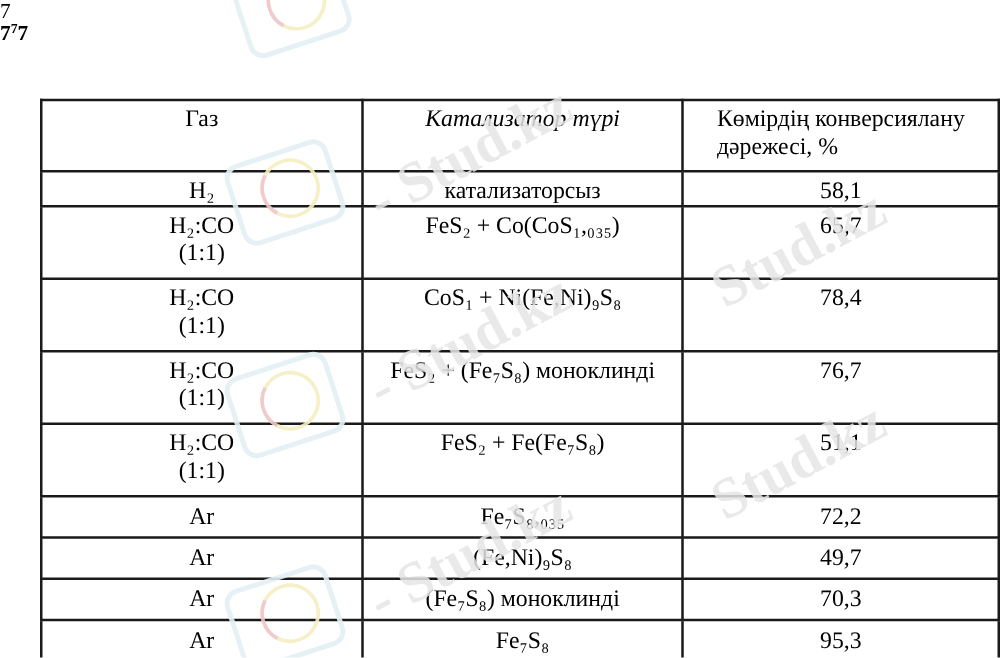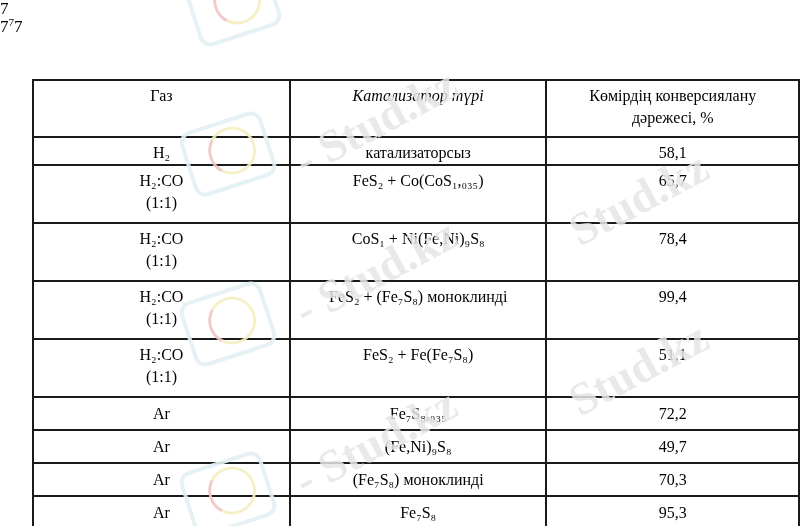--- a/index.html
+++ b/index.html
@@ -1,40 +1,40 @@
 <!DOCTYPE html>
 <html><head>
 <meta charset="utf-8">
 <style>
   html, body { margin:0; padding:0; background:#ffffff; }
   body { width:800px; height:526px; position:relative; overflow:hidden;
          font-family:"Liberation Serif", "DejaVu Serif", serif; color:#000; }
   .pre { position:absolute; left:0; font-size:17px; line-height:18px; }
   .pre1 { top:0; }
-  .pre2 { top:18px; }
+  .pre2 { top:18px;font-weight:bold; }
   .pre2 sup { font-size:11px; vertical-align:6px; line-height:0; }
   .wm { position:absolute; font-family:"Liberation Serif", serif; font-weight:bold;
         font-size:46px; color:#e6e6e6; transform:rotate(-28deg); transform-origin:left top;
         white-space:nowrap; pointer-events:none; z-index:2; opacity:0.85; }
   .logo { position:absolute; width:78px; height:60px; border:4px solid #e3f0f3; border-radius:12px;
           transform:rotate(-18deg); z-index:2; pointer-events:none; opacity:0.9; }
   .logo::after { content:""; position:absolute; left:20px; top:4px; width:42px; height:42px;
                  border-radius:50%; border:3px solid #f5efc2; border-left-color:#f0c6c6; }
   table { position:absolute; left:32px; top:79px; border-collapse:collapse; z-index:1; }
-  td { border:2px solid #1a1a1a; text-align:center; vertical-align:top; font-size:16px;
+  td { border:2px solid #1a1a1a; text-align:center; vertical-align:top; font-size:19px;
        line-height:22px; padding:4px 4px 0 4px; }
   td.c1 { width:249px; }
   td.c2 { width:248px;font-style:italic; }
   td.c3 { width:244px; }
   tr.h { height:57px; }
   tr.r1 { height:28px; }
   tr.r2 { height:58px;border-radius:17px; }
   tr.r3 { height:33px; }
   tr.r3 td { padding-top:5px; }
-  .hdr3 { display:inline-block; text-align:center; }
+  .hdr3 { display:inline-block; text-align:left; }
 </style>
 </head>
 <body>
 
 <div class="pre pre1">7</div>
 <div class="pre pre2"><span>7</span><sup>7</sup><span>7</span></div>
 
 <div class="logo" style="left:190px; top:-30px;"></div>
 <div class="logo" style="left:185px; top:120px;"></div>
 <div class="logo" style="left:185px; top:290px;"></div>
@@ -63,21 +63,21 @@
     <td>65,7</td>
   </tr>
   <tr class="r2">
     <td><span>H₂:CO</span><br><span>(1:1)</span></td>
     <td>CoS₁ + Ni(Fe,Ni)₉S₈</td>
     <td>78,4</td>
   </tr>
   <tr class="r2">
     <td><span>H₂:CO</span><br><span>(1:1)</span></td>
     <td>FeS₂ + (Fe₇S₈) моноклинді</td>
-    <td>99,4</td>
+    <td>76,7</td>
   </tr>
   <tr class="r2">
     <td><span>H₂:CO</span><br><span>(1:1)</span></td>
     <td>FeS₂ + Fe(Fe₇S₈)</td>
     <td>51,1</td>
   </tr>
   <tr class="r3">
     <td>Ar</td>
     <td>Fe₇S₈,₀₃₅</td>
     <td>72,2</td>

